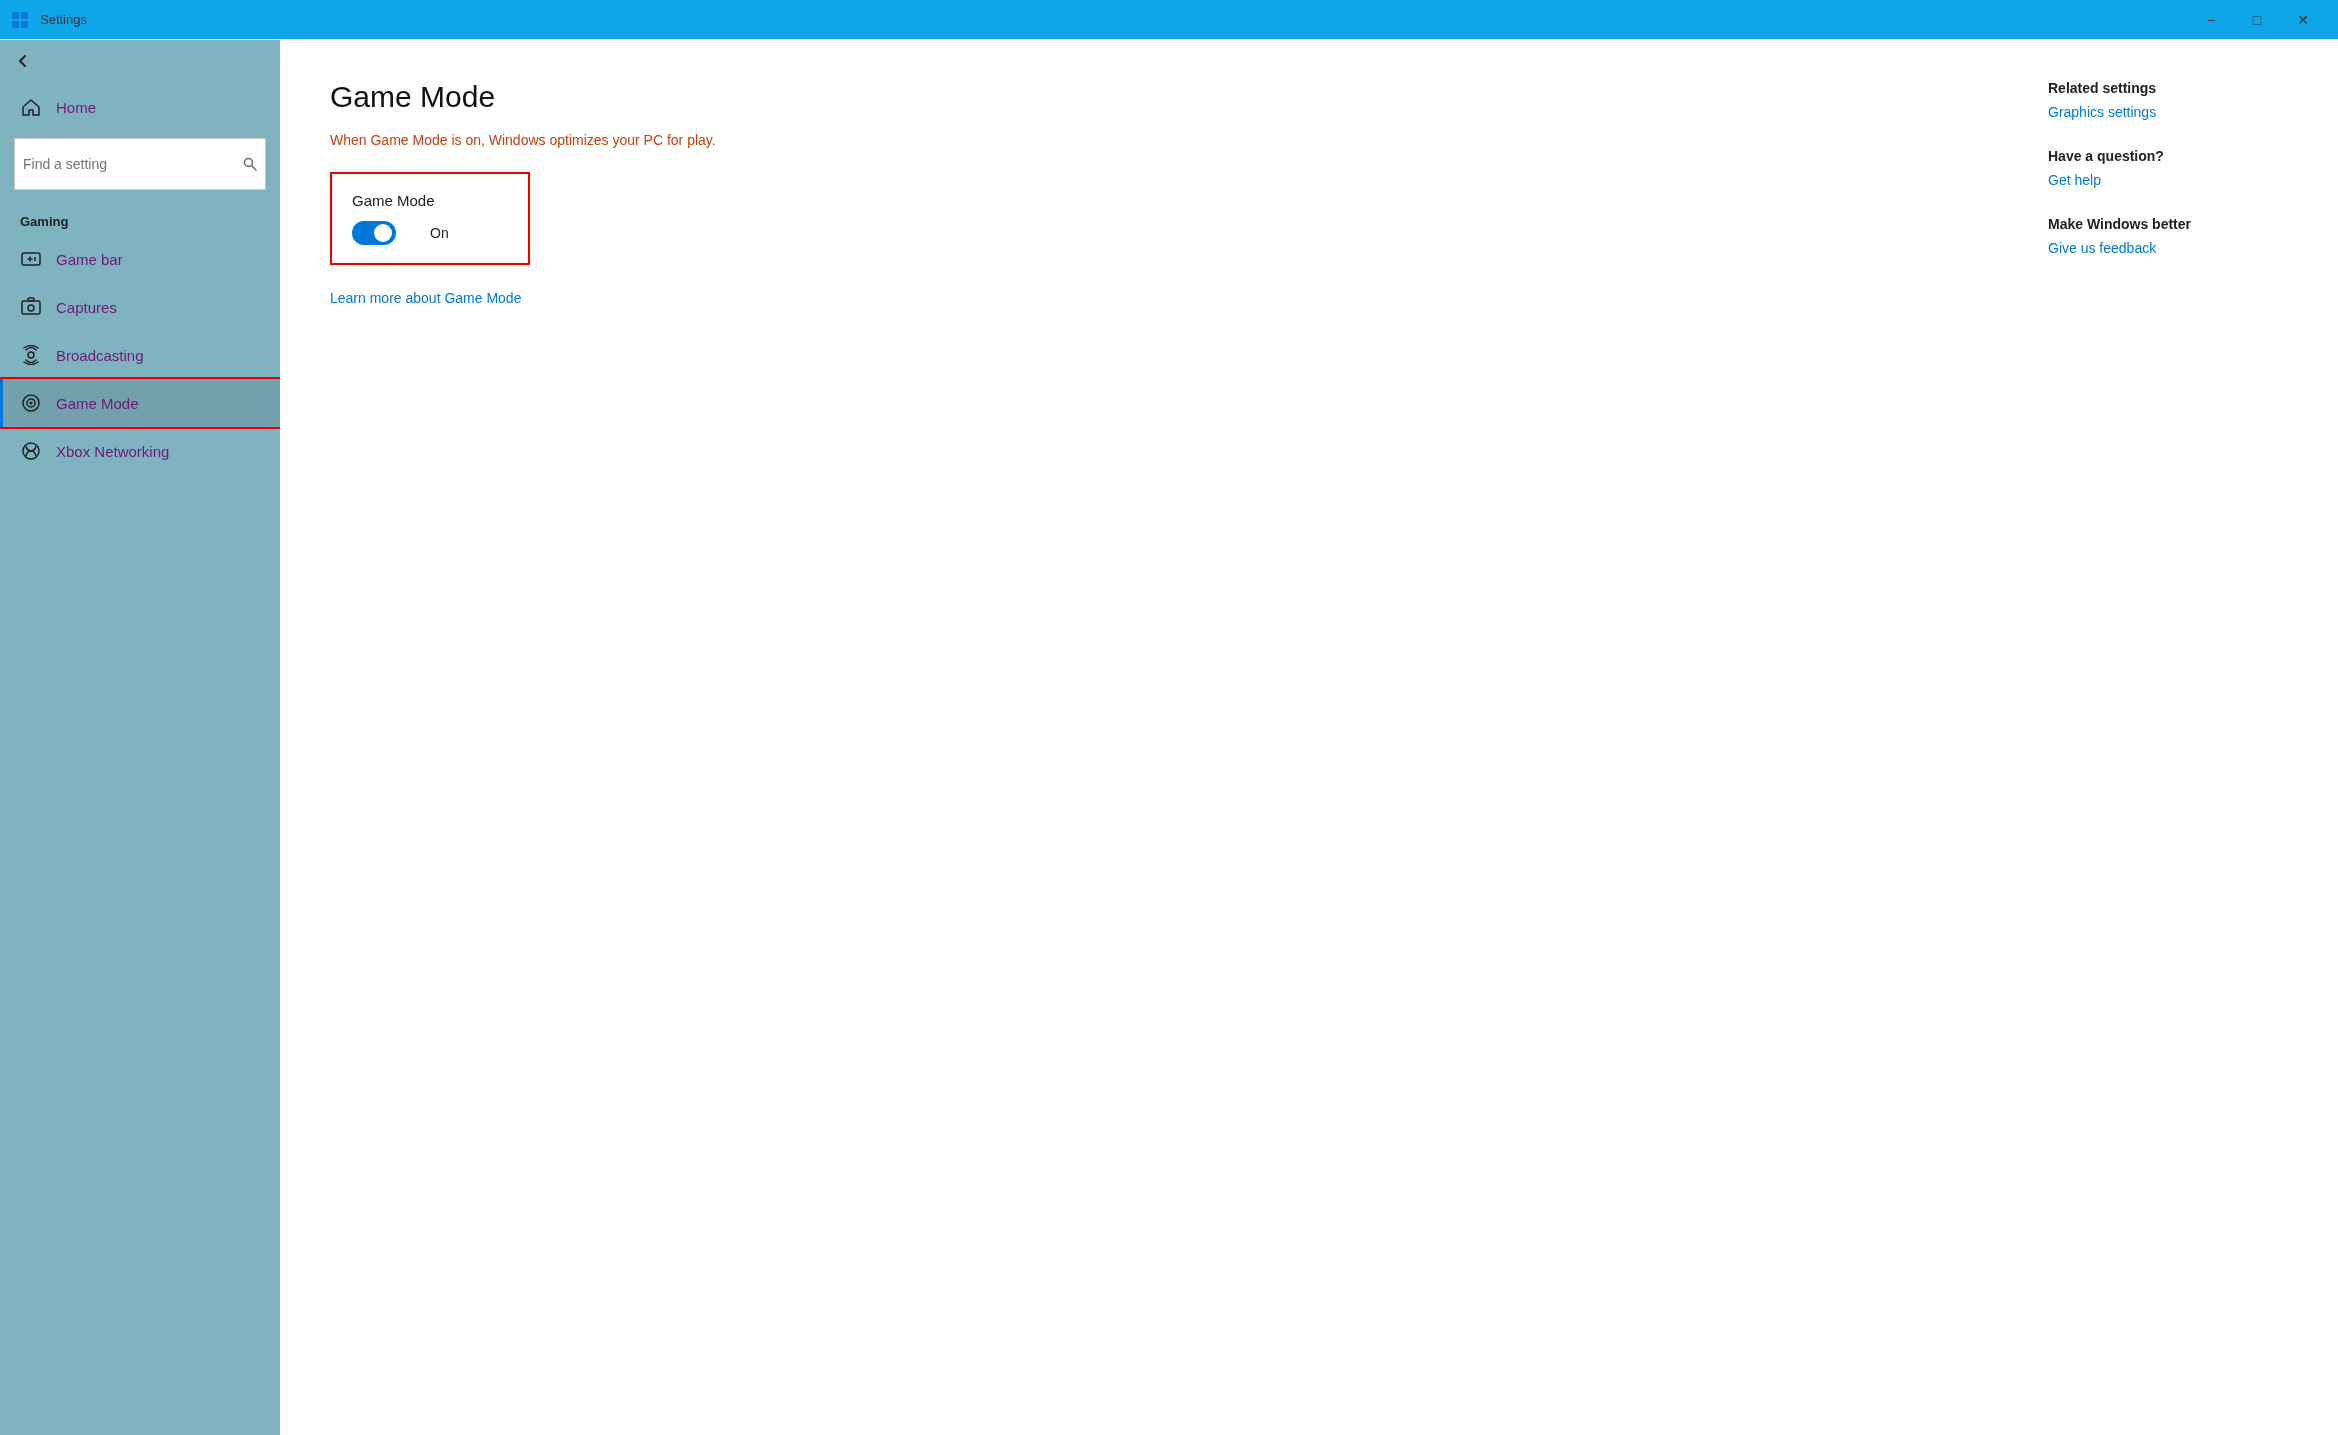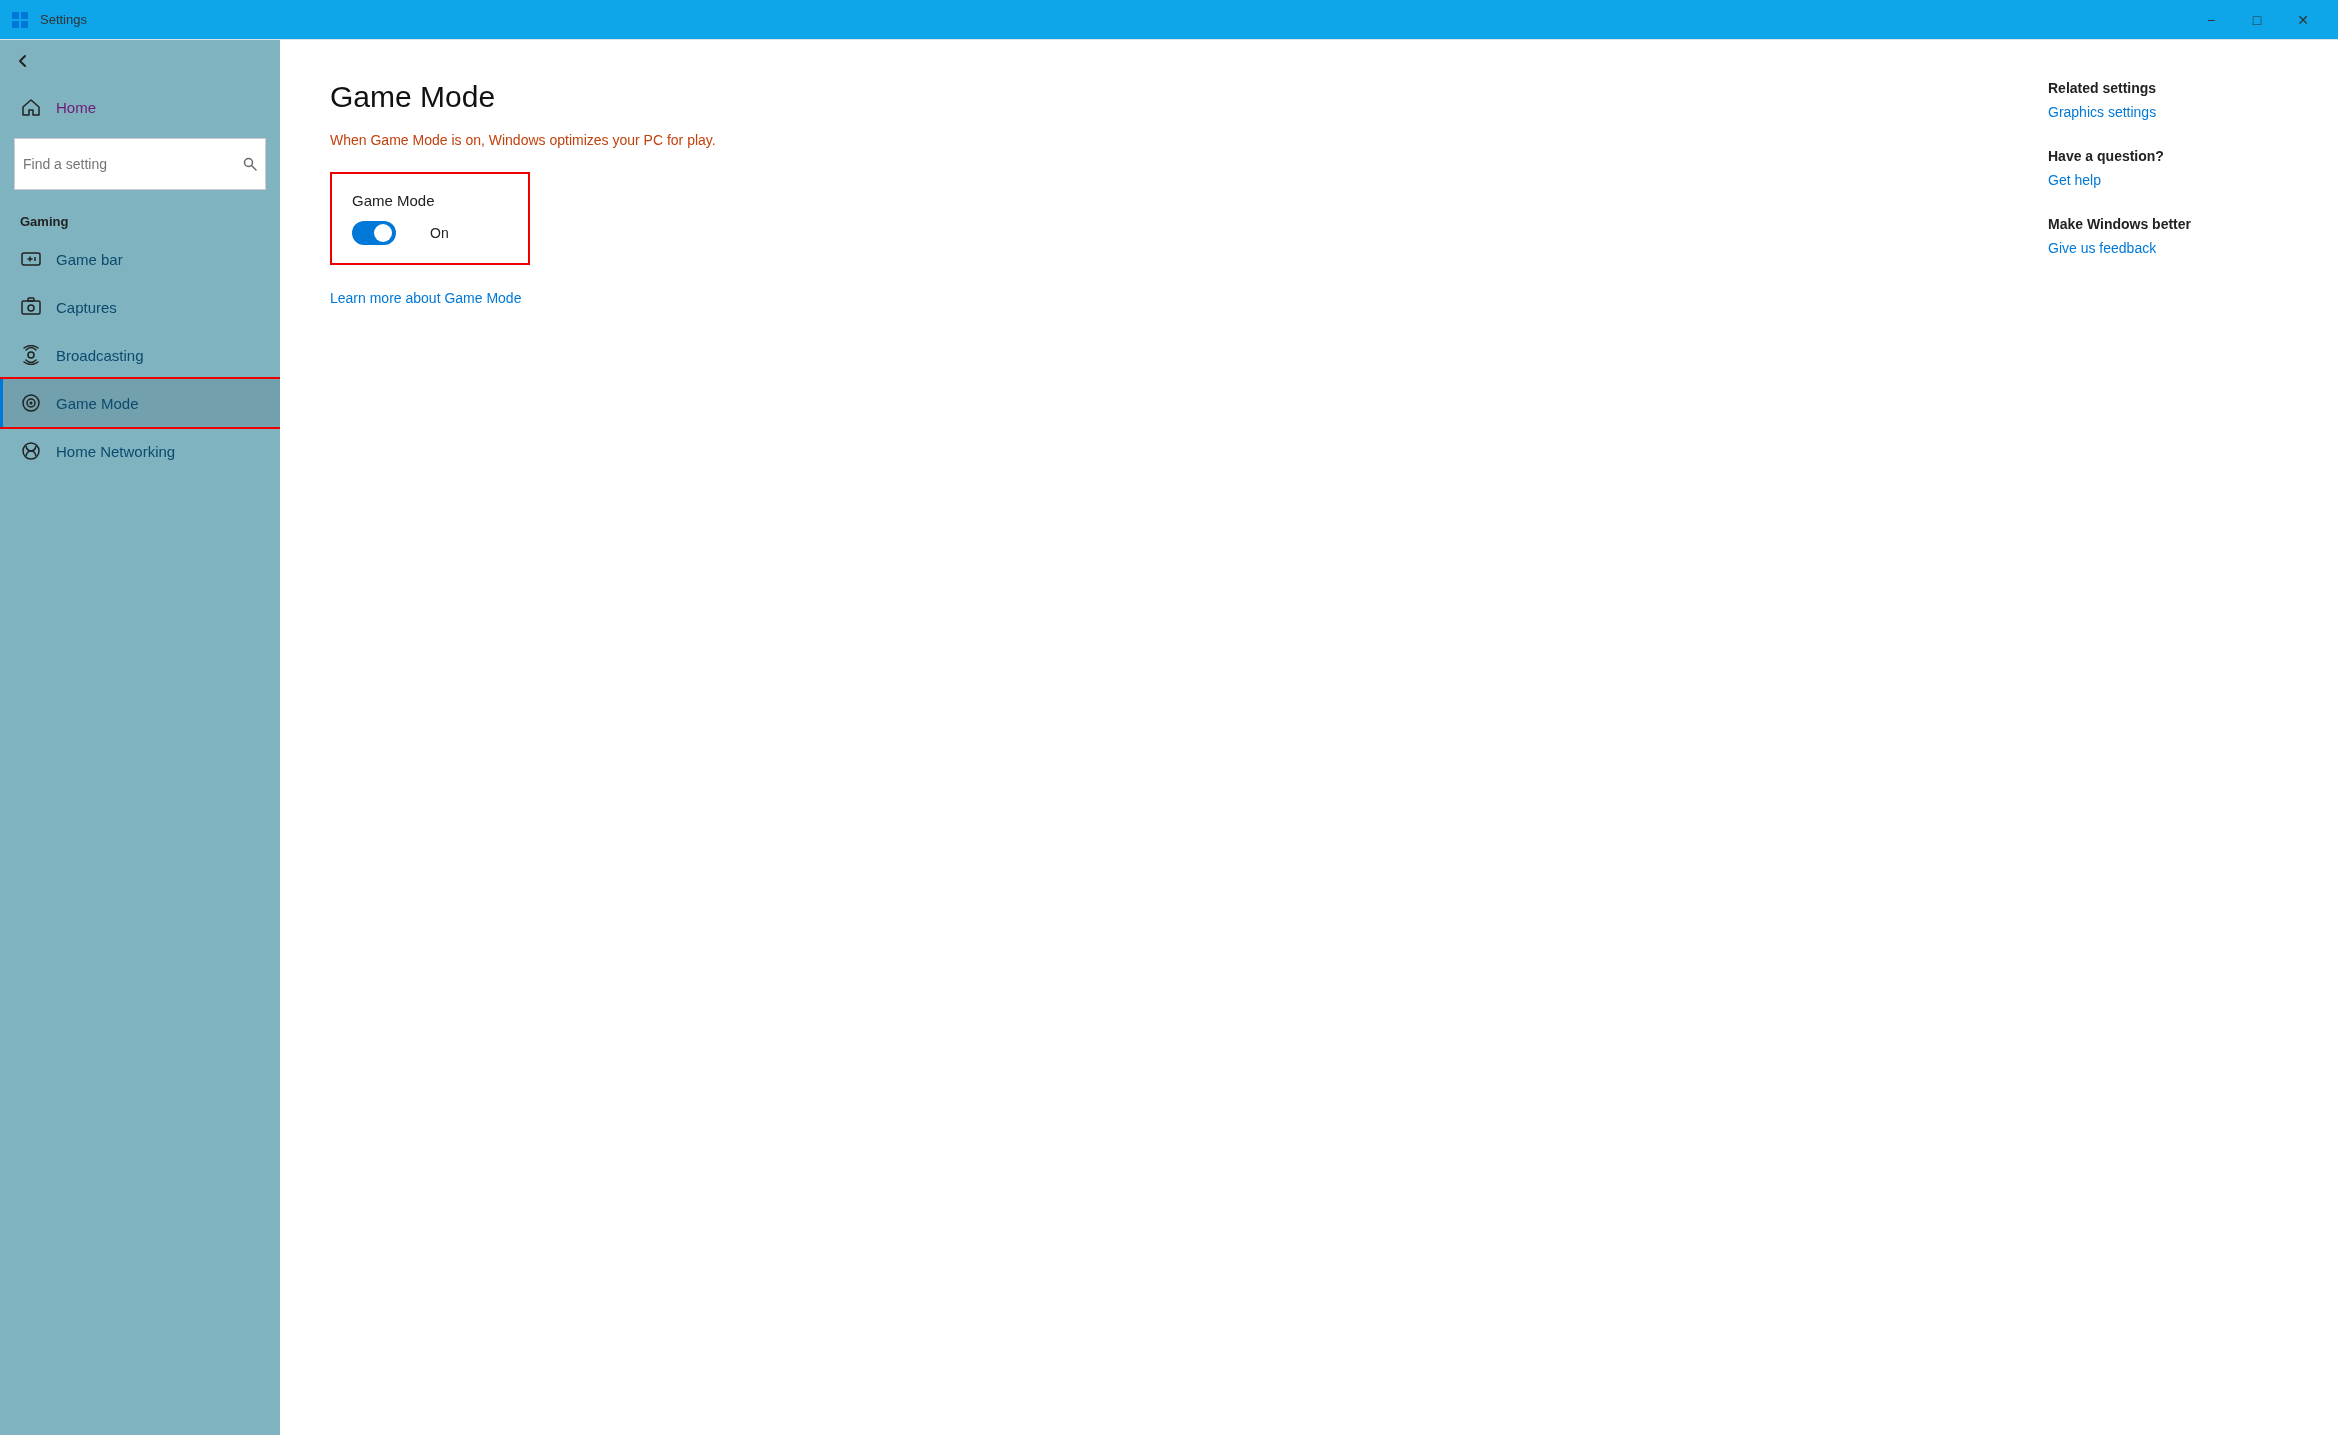--- a/index.html
+++ b/index.html
@@ -119,21 +119,21 @@
       color: #222;
     }
 
     .sidebar-item {
       display: flex;
       align-items: center;
       padding: 13px 20px;
       gap: 14px;
       cursor: pointer;
       font-size: 15px;
-      color: #0c4a6e;
+      color: #701a75;
       position: relative;
     }
 
     .sidebar-item.active {
       background: rgba(0,0,0,0.1);
       border-left: 3px solid #0078d7;
       padding-left: 17px;
     }
 
     .sidebar-item-icon {
@@ -372,21 +372,21 @@
     </div>
 
     <div class="sidebar-item">
       <div class="sidebar-item-icon">
         <svg width="20" height="20" viewBox="0 0 20 20">
           <circle cx="10" cy="10" r="8" fill="none" stroke="#222" stroke-width="1.5"></circle>
           <path d="M5 5 Q6 10 10 10 Q14 10 15 15" fill="none" stroke="#222" stroke-width="1.5"></path>
           <path d="M15 5 Q14 10 10 10 Q6 10 5 15" fill="none" stroke="#222" stroke-width="1.5"></path>
         </svg>
       </div>
-      <span>Home Networking</span>
+      <span>Xbox Networking</span>
     </div>
 
   </div>
 
   <div class="content">
 
     <div class="content-main">
 
       <h1 class="page-title">Game Mode</h1>
       <p class="page-description">When Game Mode is on, Windows optimizes your PC for play.</p>

